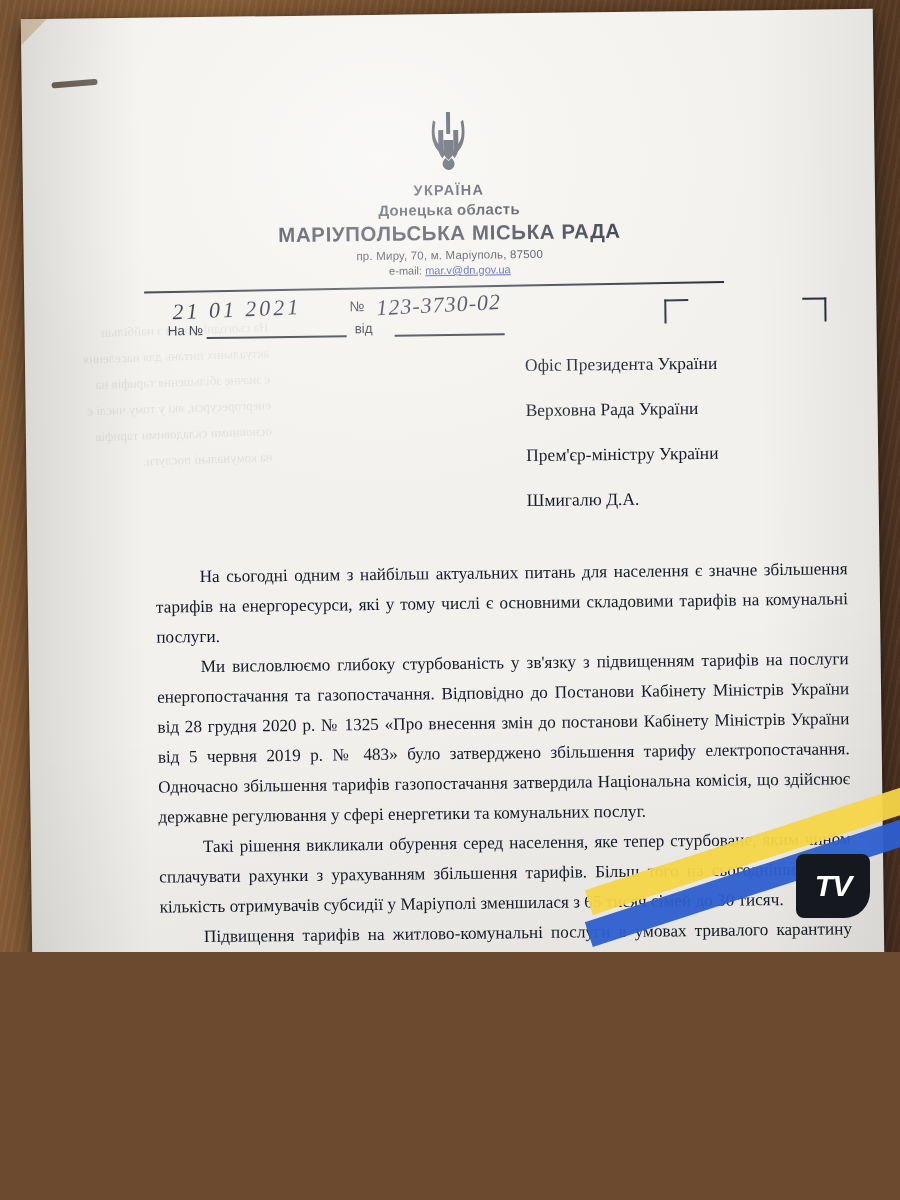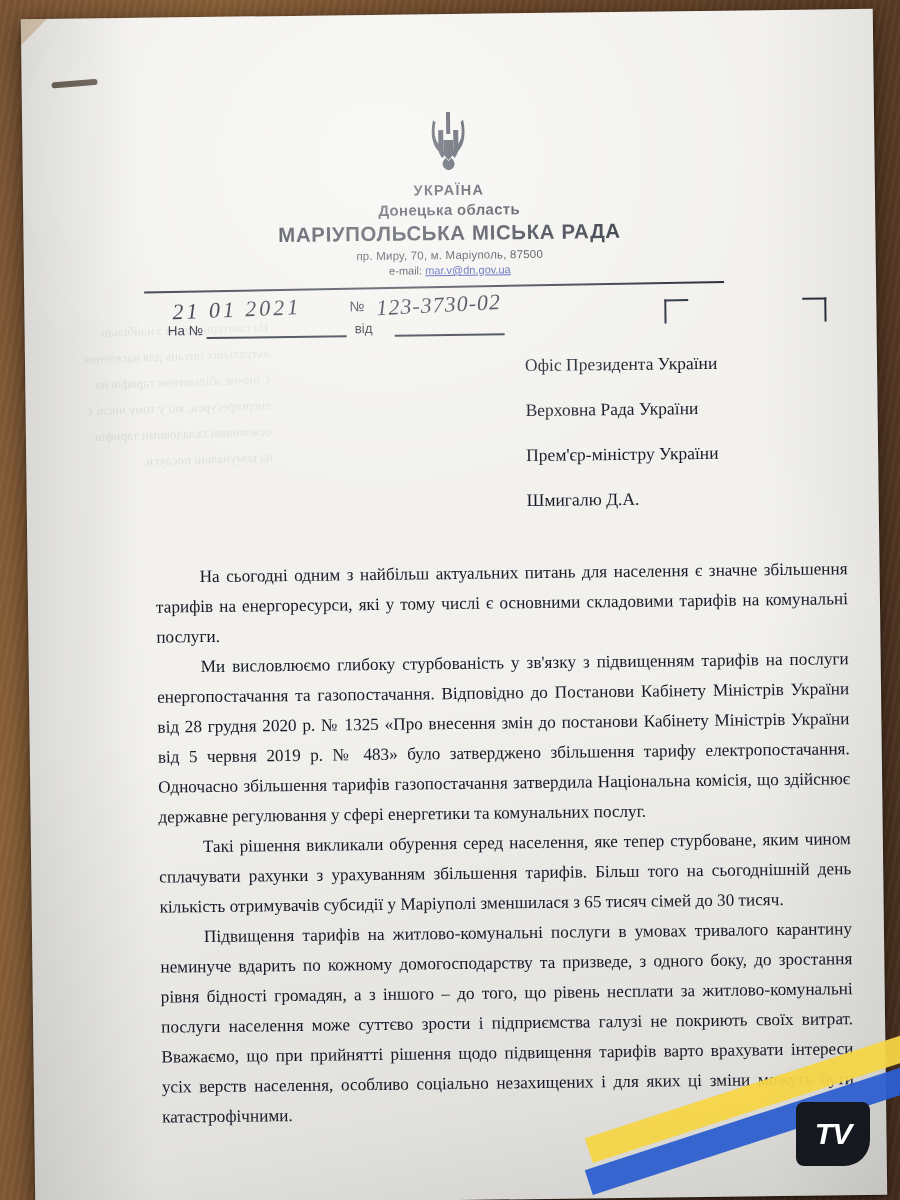--- a/index.html
+++ b/index.html
@@ -11,21 +11,21 @@
     height: 1200px;
     overflow: hidden;
     background: #6b4a2f;
     font-family: "Liberation Serif", serif;
   }
 
   
   #scene {
     position: relative;
     width: 900px;
-    height: 1200px;
+    height: 952px;
     background:
       linear-gradient(105deg, #7a5434 0%, #8a6038 18%, #6f4a2c 42%, #5c3d25 70%, #4a3020 100%);
     overflow: hidden;
   }
   #scene::before {
     content: "";
     position: absolute;
     inset: 0;
     background:
       repeating-linear-gradient(100deg, rgba(255,255,255,0.035) 0px, rgba(255,255,255,0.035) 2px, rgba(0,0,0,0.03) 3px, rgba(0,0,0,0.02) 7px);

